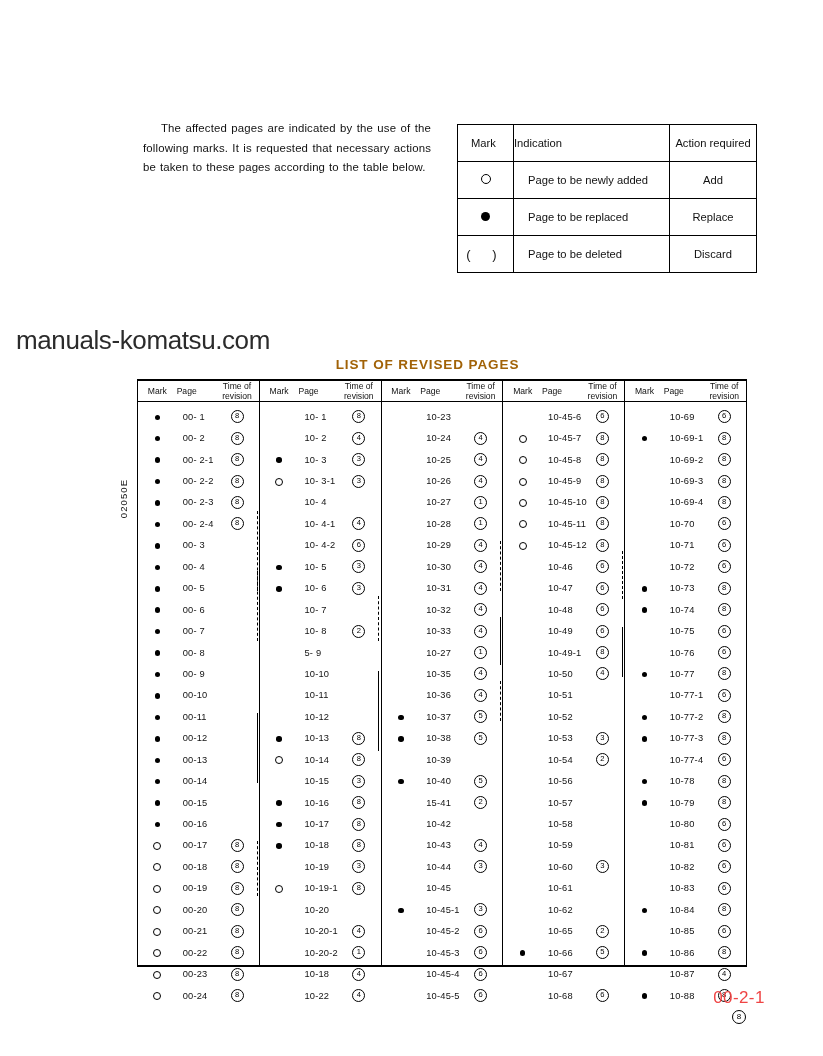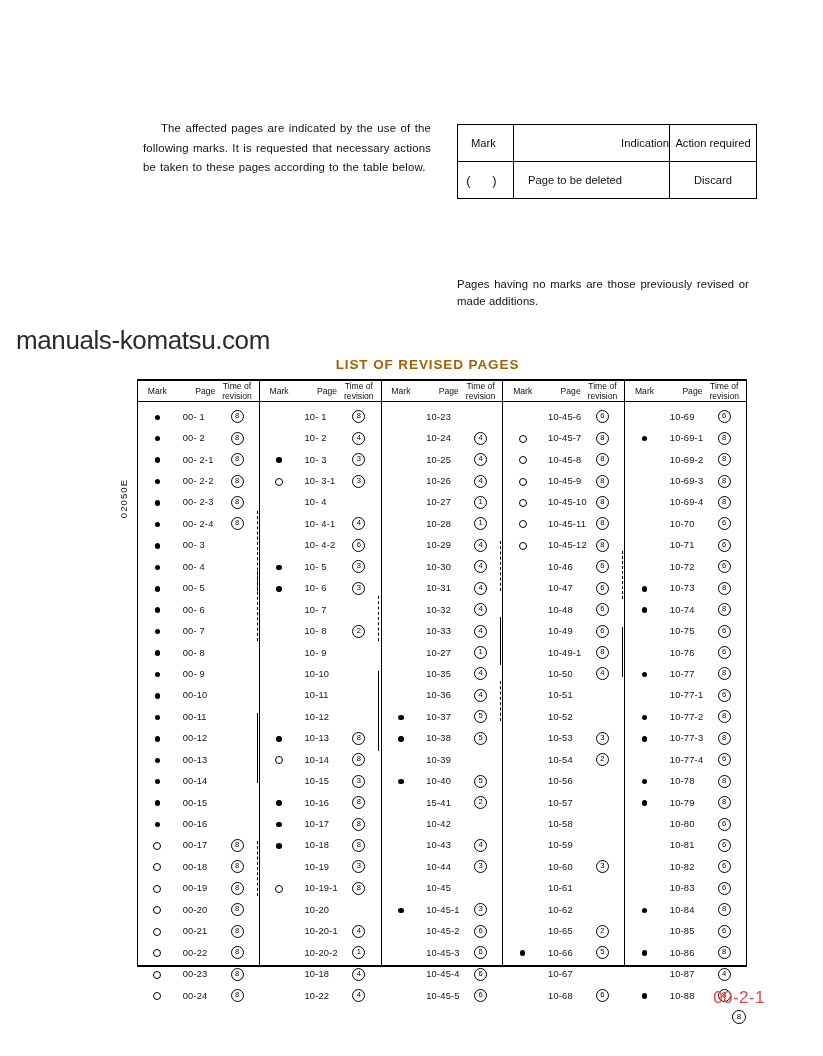--- a/index.html
+++ b/index.html
@@ -50,21 +50,21 @@
     font-size: 11.2px;
     padding: 0;
     height: 36px;
     vertical-align: middle;
     color: #111;
   }
   .lg-mark   { width: 42px;  text-align: center; }
   .lg-ind    { width: 155px; text-align: left; padding-left: 14px !important; }
   .lg-act    { width: 86px;  text-align: center; }
   #legend-table tr:first-child .lg-mark { text-align: left; padding-left: 13px !important; }
-  #legend-table tr:first-child .lg-ind  { text-align: right; padding-left: 0 !important; }
+  #legend-table tr:first-child .lg-ind  { text-align: left; padding-left: 0 !important; }
 
   .dot-open {
     display: inline-block;
     width: 8px; height: 8px;
     border: 1.4px solid #000;
     border-radius: 50%;
     background: #fff;
   }
   .dot-filled {
     display: inline-block;
@@ -142,21 +142,21 @@
     height: 46px;
     border-bottom: 1.5px solid #000;
     display: flex;
     align-items: center;
     box-sizing: border-box;
     font-size: 8.6px;
     line-height: 10px;
     color: #111;
   }
   .cg-head .h-mark { width: 32%; text-align: center; }
-  .cg-head .h-page { width: 32%; text-align: right; }
+  .cg-head .h-page { width: 32%; text-align: left; }
   .cg-head .h-rev  { width: 36%; text-align: center; }
 
   .cg-body {
     flex: 1;
     padding-top: 4px;
     box-sizing: border-box;
   }
   .rowline {
     display: flex;
     align-items: center;
@@ -249,28 +249,37 @@
   <div id="intro-paragraph">The affected pages are indicated by the use of the following marks. It is requested that necessary actions be taken to these pages according to the table below.</div>
 
   <table id="legend-table">
     <tbody id="legend-body">
         <tr>
           <td class="lg-mark">Mark</td>
           <td class="lg-ind">Indication</td>
           <td class="lg-act">Action required</td>
         </tr>
         <tr>
+          <td class="lg-mark"><span class="dot-open"></span></td>
+          <td class="lg-ind">Page to be newly added</td>
+          <td class="lg-act">Add</td>
+        </tr>
+        <tr>
+          <td class="lg-mark"><span class="dot-filled"></span></td>
+          <td class="lg-ind">Page to be replaced</td>
+          <td class="lg-act">Replace</td>
+        </tr>
+        <tr>
           <td class="lg-mark"><span class="paren-mark">(    )</span></td>
           <td class="lg-ind">Page to be deleted</td>
           <td class="lg-act">Discard</td>
         </tr>
       </tbody>
   </table>
 
-  <div id="legend-note">Pages having no marks are those previously revised or made additions.</div>
 
   <div id="watermark">manuals-komatsu.com</div>
 
   <div id="list-title">LIST OF REVISED PAGES</div>
 
   <div id="revision-table-wrap">
 
     <div class="dash-seg" style="left:119px; top:130px;  height:80px;"></div>
     <div class="dash-seg" style="left:119px; top:190px;  height:70px;"></div>
     <div class="solid-seg" style="left:119px; top:332px; height:70px;"></div>
@@ -488,21 +497,21 @@
             <div class="c-page">10- 7</div>
             <div class="c-rev">&nbsp;</div>
           </div>
           <div class="rowline">
             <div class="c-mark">&nbsp;</div>
             <div class="c-page">10- 8</div>
             <div class="c-rev"><span class="rev-circle">2</span></div>
           </div>
           <div class="rowline">
             <div class="c-mark">&nbsp;</div>
-            <div class="c-page">10- 9</div>
+            <div class="c-page">5- 9</div>
             <div class="c-rev">&nbsp;</div>
           </div>
           <div class="rowline">
             <div class="c-mark">&nbsp;</div>
             <div class="c-page">10-10</div>
             <div class="c-rev">&nbsp;</div>
           </div>
           <div class="rowline">
             <div class="c-mark">&nbsp;</div>
             <div class="c-page">10-11</div>

